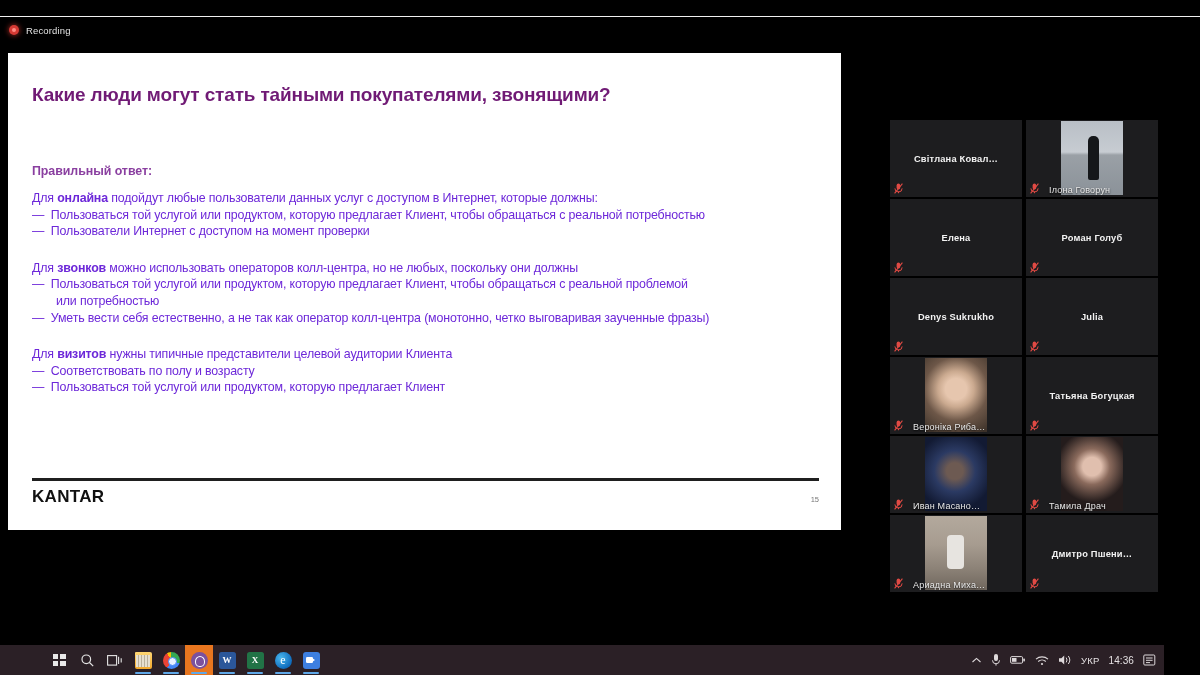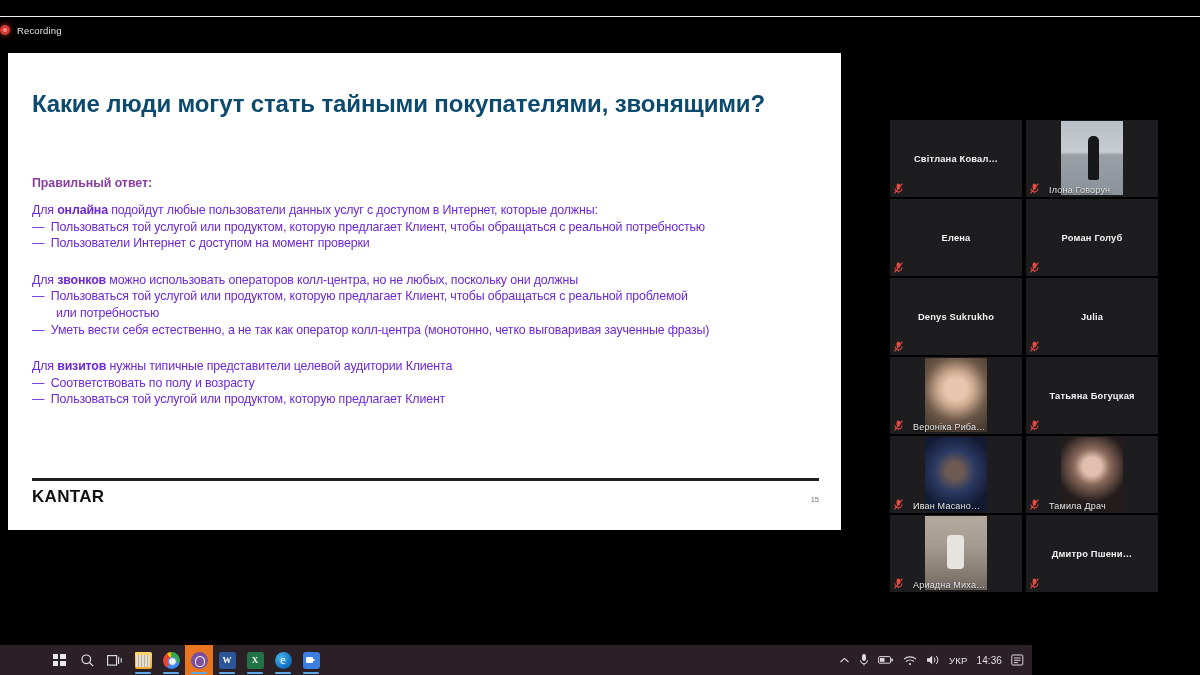--- a/index.html
+++ b/index.html
@@ -34,21 +34,21 @@
   .tb-ctrls{ margin-left:auto; display:flex; height:17px; }
   .tb-btn{
     width:30px; height:17px; display:flex; align-items:center;
     justify-content:center; color:#555; font-size:9px;
   }
   .tb-btn svg{ display:block; }
 
   
   .recbar{
     position:absolute; left:0; top:17px; width:1200px; height:26px;
-    background:#000; display:flex; align-items:center; gap:7px;
+    background:#000; display:flex; align-items:center; padding-left:9px; gap:7px;
   }
   .rec-dot{
     width:10px; height:10px; border-radius:50%;
     background:#d63a34; box-shadow:0 0 5px 1px rgba(220,60,50,.55); flex:none;
   }
   .rec-dot::after{
     content:""; position:absolute; width:4px; height:4px; margin:3px 0 0 3px;
     border-radius:50%; background:#ff8b84;
   }
   .rec-txt{ font-size:9.5px; color:#e3e3e3; letter-spacing:.15px; }
@@ -57,22 +57,22 @@
   .stage{
     position:absolute; left:0; top:43px; width:1200px; height:602px; background:#000;
   }
 
   
   .slide{
     position:absolute; left:8px; top:53px; width:833px; height:477px;
     background:#fff; color:#1c1c1c; padding:28px 22px 0 24px;
   }
   .slide-title{
-    font-size:24px; font-weight:bold; color:#0c4a6e;
-    letter-spacing:-.15px; margin-top:9px;
+    font-size:19px; font-weight:bold; color:#701a75;
+    letter-spacing:-.15px; margin-top:3px;
   }
   .answer-label{
     font-size:12.4px; font-weight:bold; color:#8a3fa0;
     margin-top:58px; letter-spacing:-.05px;
   }
   .blk{ margin-top:12px; }
   .blk.spaced{ margin-top:20px; }
   .ln{
     font-size:12.4px; line-height:16.6px; color:#6d28d9;
     letter-spacing:-.15px; white-space:pre;
@@ -151,21 +151,21 @@
     background:
       linear-gradient(180deg,#b3a99d 0%,#a79c90 38%,#8d8378 70%,#6f665d 100%);
   }
   .ph-ariadna::after{
     content:""; position:absolute; left:36%; top:26%;
     width:17px; height:34px; background:#e7e4e0; border-radius:4px;
   }
 
   
   .taskbar{
-    position:absolute; left:0; top:645px; width:1032px; height:30px;
+    position:absolute; left:0; top:645px; width:1164px; height:30px;
     background:#2b2026; display:flex; align-items:center;padding-left:45px;
   }
   .tb-icon{
     width:28px; height:30px; display:flex; align-items:center;
     justify-content:center; position:relative; flex:none;
   }
   .tb-icon.active{ background:#e8761f; }
   .tb-icon.running::after{
     content:""; position:absolute; bottom:1px; left:6px; right:6px;
     height:2px; background:#5fa8e8; border-radius:1px;

